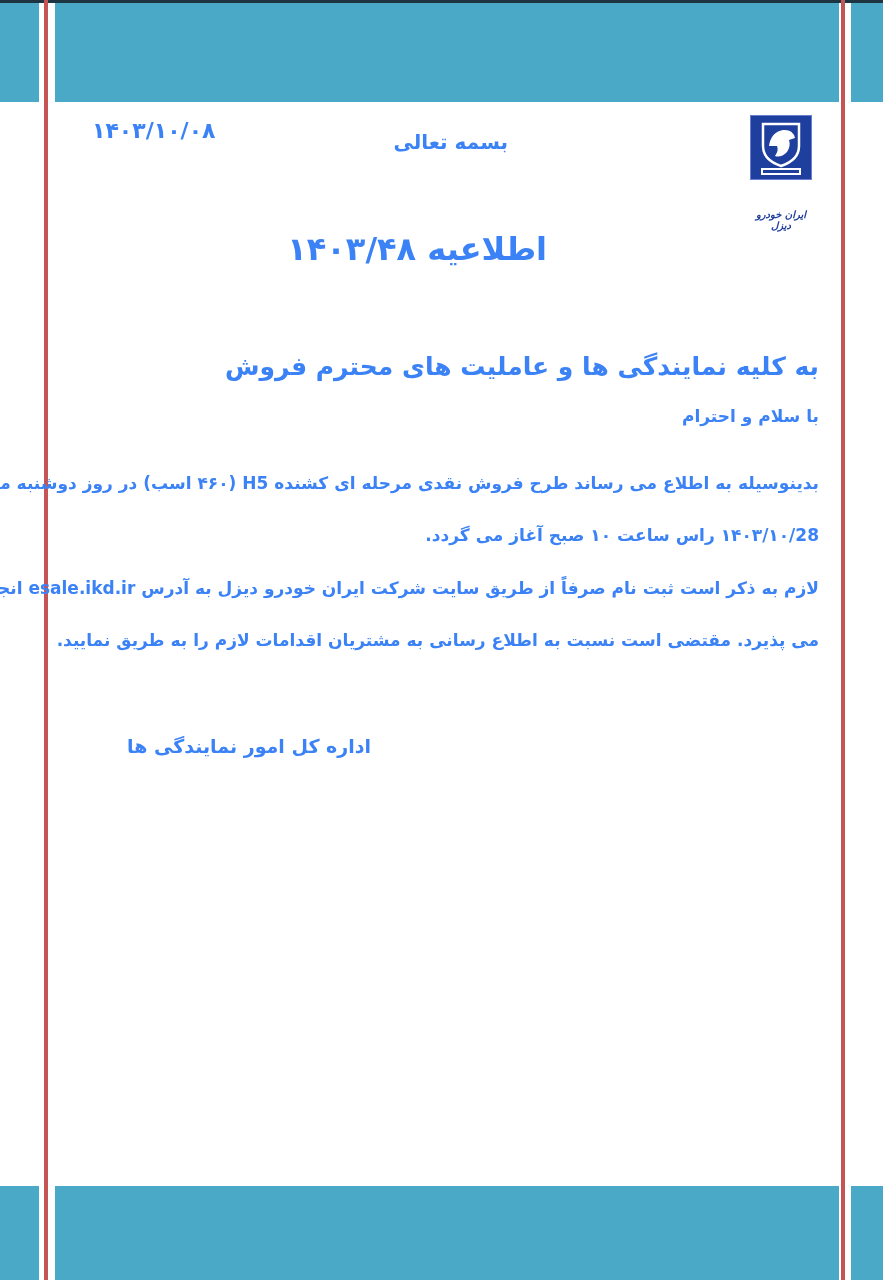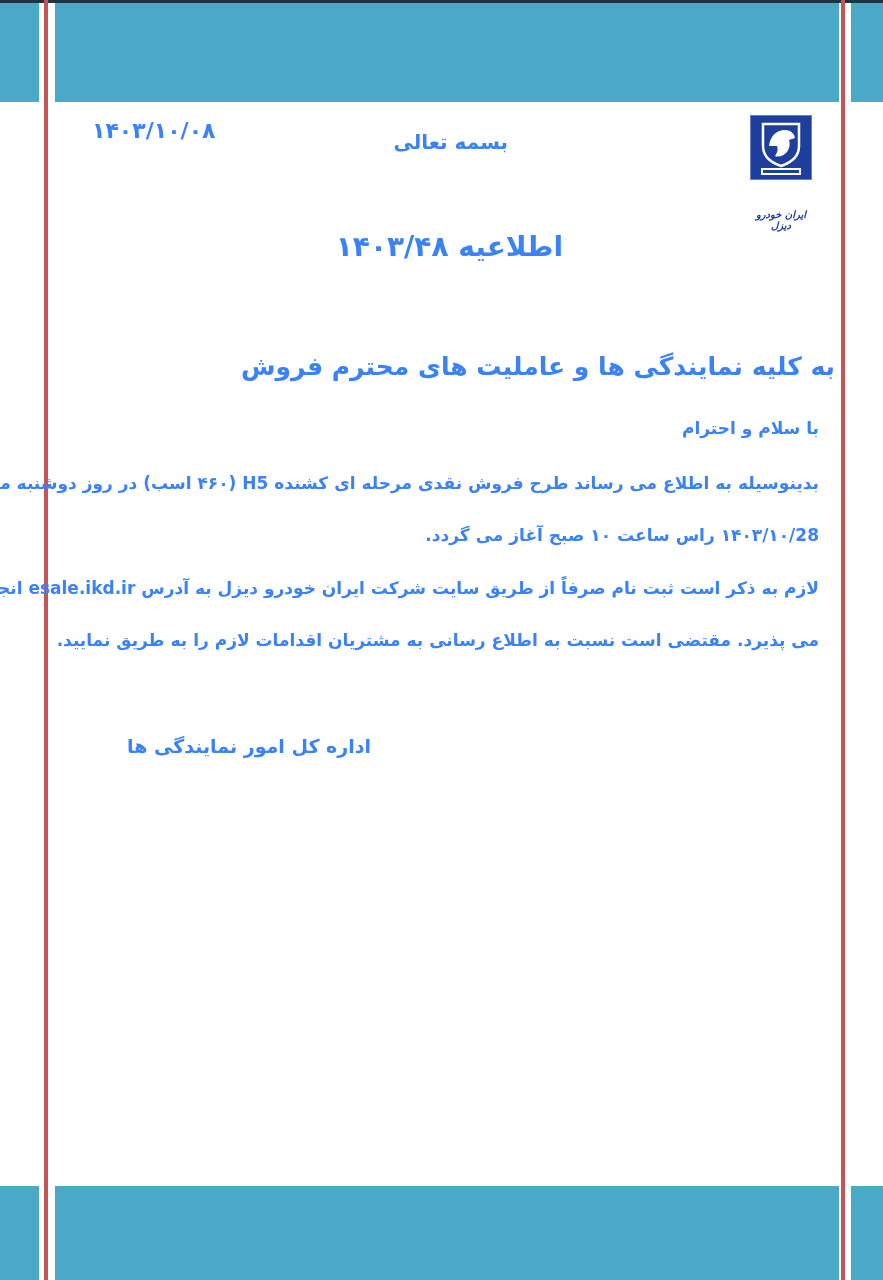--- a/index.html
+++ b/index.html
@@ -11,24 +11,24 @@
   .b-left { left:0; width:39px; }
   .b-mid { left:55px; width:784px; }
   .b-right { left:851px; width:32px; }
   .redline { position:absolute; top:0; height:1280px; width:4px; background:#c55555; }
   .redline.l { left:44px; }
   .redline.r { left:841px; }
 
   .txt { position:absolute; direction:rtl; color:#3b82f6; white-space:nowrap; font-weight:bold; }
   .date { left:92px; top:118px; font-size:22px; direction:ltr; }
   .heading1 { right:375px; top:130px; font-size:20px; }
-  .heading2 { right:320px; top:230px; font-size:28px; }
-  .addressee { right:48px; top:352px; font-size:25px; }
+  .heading2 { right:336px; top:230px; font-size:32px; }
+  .addressee { right:64px; top:352px; font-size:25px; }
   .body { right:64px; font-size:17px; font-weight:bold; }
-  .greet { top:418px; }
+  .greet { top:406px; }
   .p1l1 { top:473px; }
   .p1l2 { top:525px; }
   .p2l1 { top:578px; }
   .p2l2 { top:630px; }
   .sign { right:512px; top:735px; font-size:19px; }
 
   .logo { position:absolute; left:750px; top:115px; width:62px; height:65px; background:#1f3f9e; border:1px solid #6b7fd1; box-sizing:border-box; }
   .logo svg { display:block; }
   .logo-text { position:absolute; left:746px; top:181px; width:70px; text-align:center; font-size:10px; color:#1f3f9e; font-style:italic; font-weight:bold;margin-top:28px; }
 </style>

